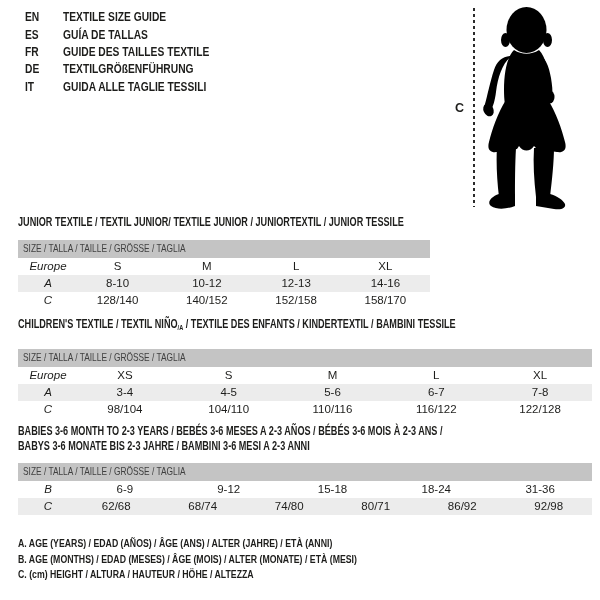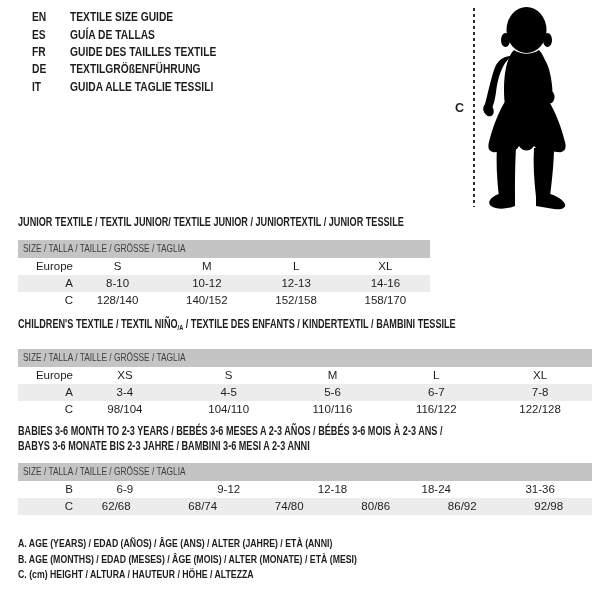--- a/index.html
+++ b/index.html
@@ -14,21 +14,21 @@
     font-family:"Liberation Sans",sans-serif;
     color:var(--ink);
   }
   .page{position:relative;width:600px;height:600px;background:#fff;overflow:hidden;}
 
   
   .cond{display:inline-block;transform:scaleX(0.76);transform-origin:0 50%;white-space:nowrap;}
   .cond .line{display:block;}
 
   
-  .lang-block{position:absolute;left:32px;top:8px;}
+  .lang-block{position:absolute;left:25px;top:8px;}
   .lang-row{display:flex;height:17.4px;align-items:center;font-weight:700;font-size:13.5px;}
   .lang-code{width:38px;}
 
   
   .measure-line{
     position:absolute;left:473px;top:8px;width:2px;height:199px;
     background:repeating-linear-gradient(to bottom,#2b2b2b 0 3px,transparent 3px 6px);
   }
   .measure-label{position:absolute;left:455px;top:101px;font-size:12.5px;font-weight:700;}
   .baby{position:absolute;left:470px;top:0;width:130px;height:215px;}
@@ -42,21 +42,21 @@
 
   
   .size-table{position:absolute;left:18px;}
   .t1-table{top:240px;width:412px;}
   .t2-table{top:349px;width:574px;}
   .t3-table{top:463px;width:574px;}
   .tbar{height:18px;background:var(--bar-gray);padding-left:5px;line-height:17.5px;font-size:11px;color:#3f3f3f;overflow:hidden;}
   .trow{display:flex;height:17px;line-height:17px;font-size:11.5px;}
   .trow.shaded{background:var(--row-shade);}
   .tcell{flex:1;text-align:center;}
-  .tlabel{flex:0 0 55px;padding-left:5px;text-align:right;}
+  .tlabel{flex:0 0 55px;padding-left:5px;text-align:center;font-style:italic;}
 
   
   .legend{position:absolute;left:18px;top:536px;}
   .legend-line{height:15.6px;line-height:15.6px;font-size:11.5px;font-weight:700;}
 </style>
 </head>
 <body>
 
 <div class="page">
 
@@ -170,30 +170,30 @@
       <span class="line">BABYS 3-6 MONATE BIS 2-3 JAHRE / BAMBINI 3-6 MESI A 2-3 ANNI</span>
     </span>
   </h2>
   <div class="size-table t3-table">
     <div class="tbar"><span class="cond">SIZE / TALLA / TAILLE / GRÖSSE / TAGLIA</span></div>
     <div>
         <div class="trow">
           <div class="tcell tlabel">B</div>
           <div class="tcell">6-9</div>
           <div class="tcell">9-12</div>
-          <div class="tcell">12-18</div>
+          <div class="tcell">15-18</div>
           <div class="tcell">18-24</div>
           <div class="tcell">31-36</div>
         </div>
         <div class="trow shaded">
           <div class="tcell tlabel">C</div>
           <div class="tcell">62/68</div>
           <div class="tcell">68/74</div>
           <div class="tcell">74/80</div>
-          <div class="tcell">80/86</div>
+          <div class="tcell">80/71</div>
           <div class="tcell">86/92</div>
           <div class="tcell">92/98</div>
         </div>
       </div>
   </div>
 
   <div class="legend">
     <div class="legend-line"><span class="cond">A. AGE (YEARS) / EDAD (AÑOS) / ÂGE (ANS) / ALTER (JAHRE) / ETÀ (ANNI)</span></div>
     <div class="legend-line"><span class="cond">B. AGE (MONTHS) / EDAD (MESES) / ÂGE (MOIS) / ALTER (MONATE) / ETÀ (MESI)</span></div>
     <div class="legend-line"><span class="cond">C. (cm) HEIGHT / ALTURA / HAUTEUR / HÖHE / ALTEZZA</span></div>

